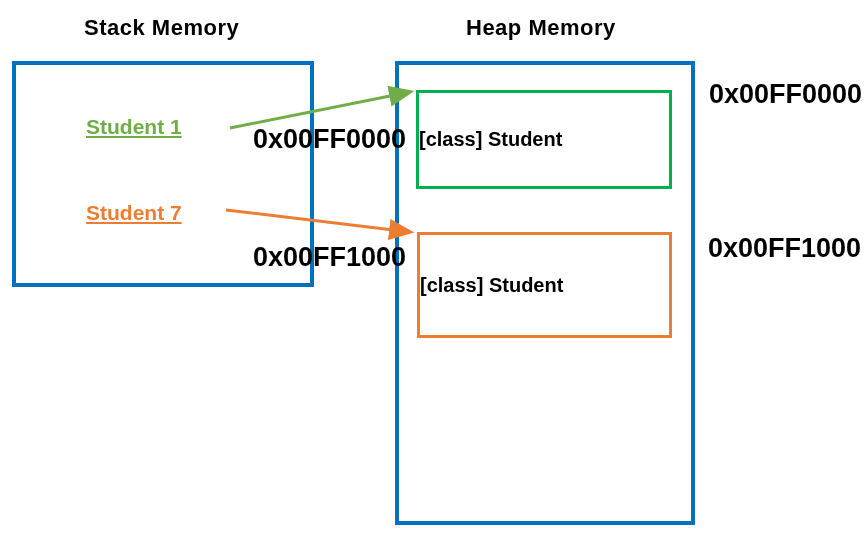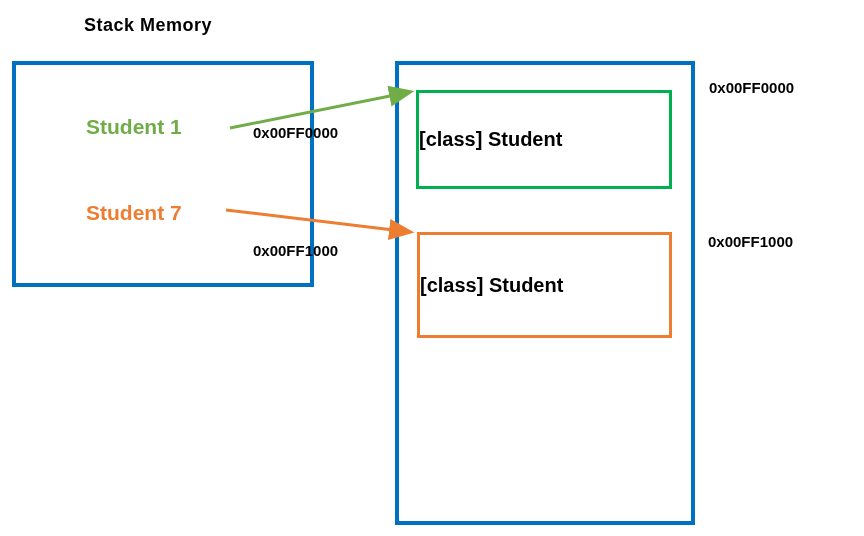--- a/index.html
+++ b/index.html
@@ -15,21 +15,21 @@
     position: relative;
     width: 864px;
     height: 536px;
     background: #ffffff;
     overflow: hidden;
     font-family: "Liberation Sans", "DejaVu Sans", sans-serif;
     color: var(--ink);
   }
   .title {
     position: absolute;
-    font-size: 18px;
+    font-size: 22px;
     font-weight: bold;
     letter-spacing: 0.5px;
     white-space: nowrap;
     text-align: center;
   }
   .title.stack { left: 84px; top: 15px; }
   .title.heap  { left: 466px; top: 15px; }
 
   .region-box {
     position: absolute;
@@ -37,20 +37,21 @@
     background: transparent;
   }
   .stack-box { left: 12px; top: 61px; width: 302px; height: 226px; }
   .heap-box  { left: 395px; top: 61px; width: 300px; height: 464px; }
 
   .var-label {
     position: absolute;
     font-size: 21px;
     font-weight: bold;
     white-space: nowrap;
+    text-decoration: underline;
   }
   .var-label.s1 { left: 86px; top: 115px; color: var(--green-accent); }
   .var-label.s2 { left: 86px; top: 201px; color: var(--orange-accent); }
 
   .object-box {
     position: absolute;
     border: 3px solid;
     display: flex;
     align-items: center;
     background: #ffffff;
@@ -59,21 +60,21 @@
   .object-box.orange { left: 417px; top: 232px; width: 255px; height: 106px; border-color: var(--orange-accent); }
   .object-label {
     font-size: 20px;
     font-weight: bold;
     color: var(--ink);
     white-space: nowrap;
   }
 
   .addr {
     position: absolute;
-    font-size: 15px;
+    font-size: 27px;
     font-weight: bold;
     color: var(--ink);
     white-space: nowrap;
   }
   .addr.mid1  { left: 253px; top: 124px; }
   .addr.mid2  { left: 253px; top: 242px; }
   .addr.out1  { left: 709px; top: 79px; }
   .addr.out2  { left: 708px; top: 233px; }
 
   svg.arrows {
@@ -86,20 +87,21 @@
   .arrow-line-orange { stroke: var(--orange-accent); stroke-width: 3; fill: none; }
   .arrowhead-green  { fill: var(--green-accent); }
   .arrowhead-orange { fill: var(--orange-accent); }
 </style>
 </head>
 <body>
 
 <div class="canvas">
 
   <div class="title stack">Stack Memory</div>
+  <div class="title heap">Heap Memory</div>
 
   <div class="region-box stack-box"></div>
   <div class="region-box heap-box"></div>
 
   <div class="var-label s1">Student 1</div>
   <div class="var-label s2">Student 7</div>
 
   <div class="addr mid1">0x00FF0000</div>
   <div class="addr mid2">0x00FF1000</div>
 

